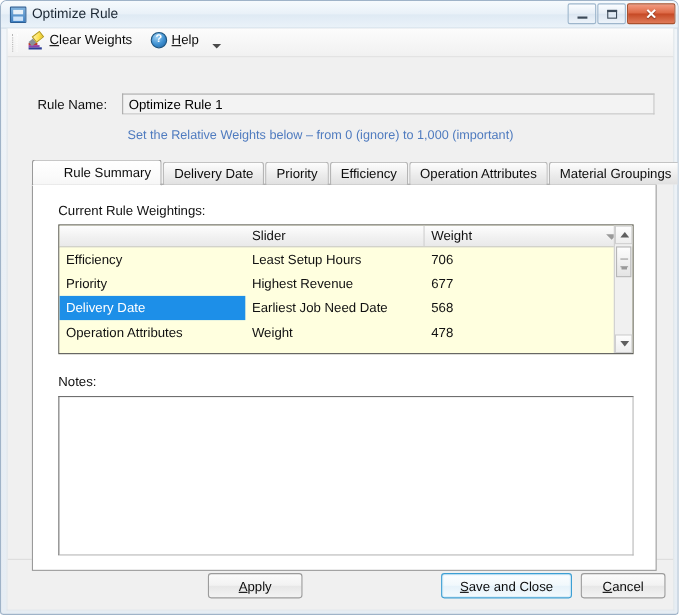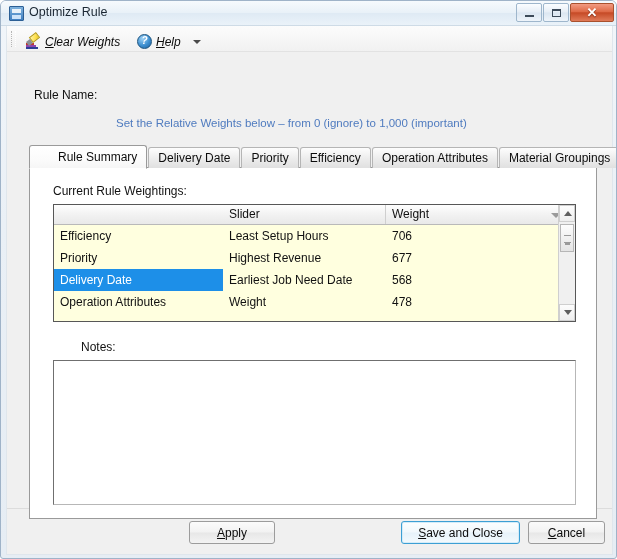--- a/index.html
+++ b/index.html
@@ -131,25 +131,24 @@
     position:absolute; left:4px; top:5px;
     width:3px; height:16px;
     border-left:1px dotted #b6b6b6;
     border-right:1px dotted #ffffff;
   }
   .tb-item {
     position: absolute;
     top: 3px;
     height: 20px;
     display: flex;
-    align-items: flex-end;
+    align-items: flex-start;
     gap: 4px;
     padding: 0 4px;
     cursor: default;
-    font-style: italic;
   }
   .tb-clear { left: 14px; }
   .tb-help  { left: 126px; }
   .tb-label { font-size: 12px; color: #0b0b0b; white-space:nowrap; }
   .tb-label u { text-decoration: underline; }
 
   .icon-clear {
     position: relative;
     width: 16px; height: 16px;
     display:inline-block;
@@ -409,21 +408,20 @@
     border-bottom:1px solid #9a9a9a;
     box-shadow: 0 3px 0 -1px #9a9a9a;
   }
 
   
   .lbl-notes {
     position: absolute;
     left: 23px; top: 172px;
     font-size: 12px;
     color: #111;
-    margin-left: 28px;
   }
   .notes-box {
     position: absolute;
     left: 23px; top: 192px;
     width: 523px; height: 145px;
     background: #ffffff;
     border: 1px solid #6f6f6f;
     border-right-color: #b7b7b7;
     border-bottom-color: #b7b7b7;
     box-sizing: border-box;
@@ -502,20 +500,21 @@
       </div>
 
       <div class="tb-item tb-help">
         <span class="icon-help"></span>
         <span class="tb-label"><u>H</u><span>elp</span></span>
       </div>
       <div class="tb-caret"></div>
     </div>
 
     <div class="lbl-rulename">Rule Name:</div>
+    <div class="rulename-input" title="Optimize Rule 1">Optimize Rule 1</div>
     <div class="hint-text">Set the Relative Weights below – from 0 (ignore) to 1,000 (important)</div>
 
     <div class="tabcontrol">
       <div class="tabstrip">
         <div class="tab active">
             <span>Rule Summary</span>
           </div>
         <div class="tab">
             <span>Delivery Date</span>
           </div>

